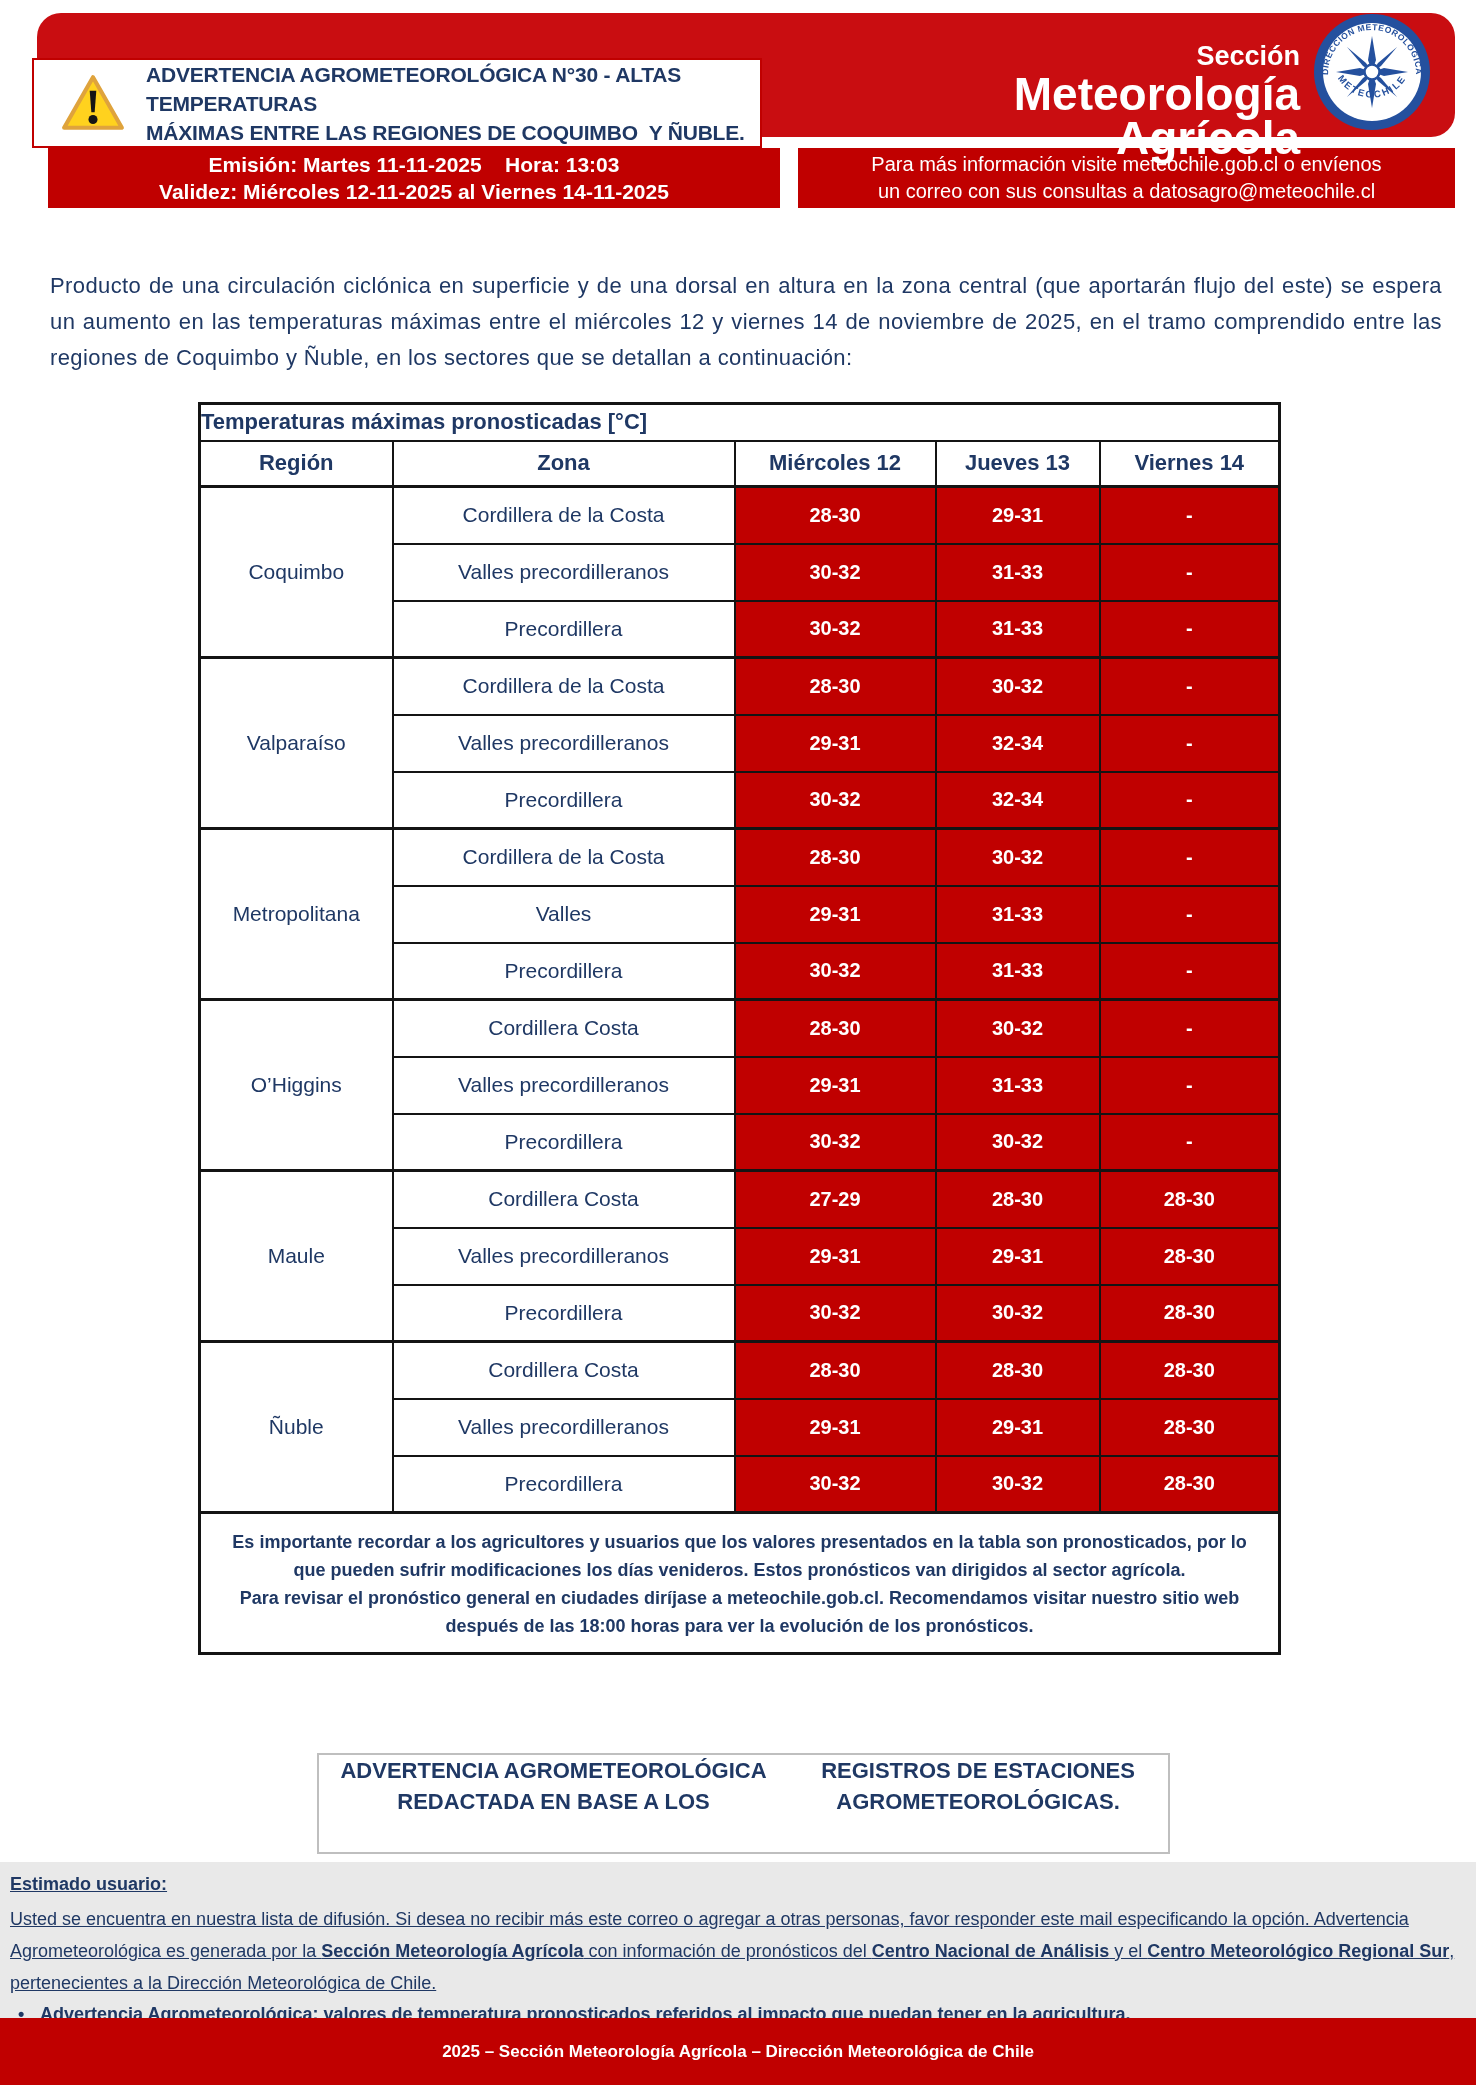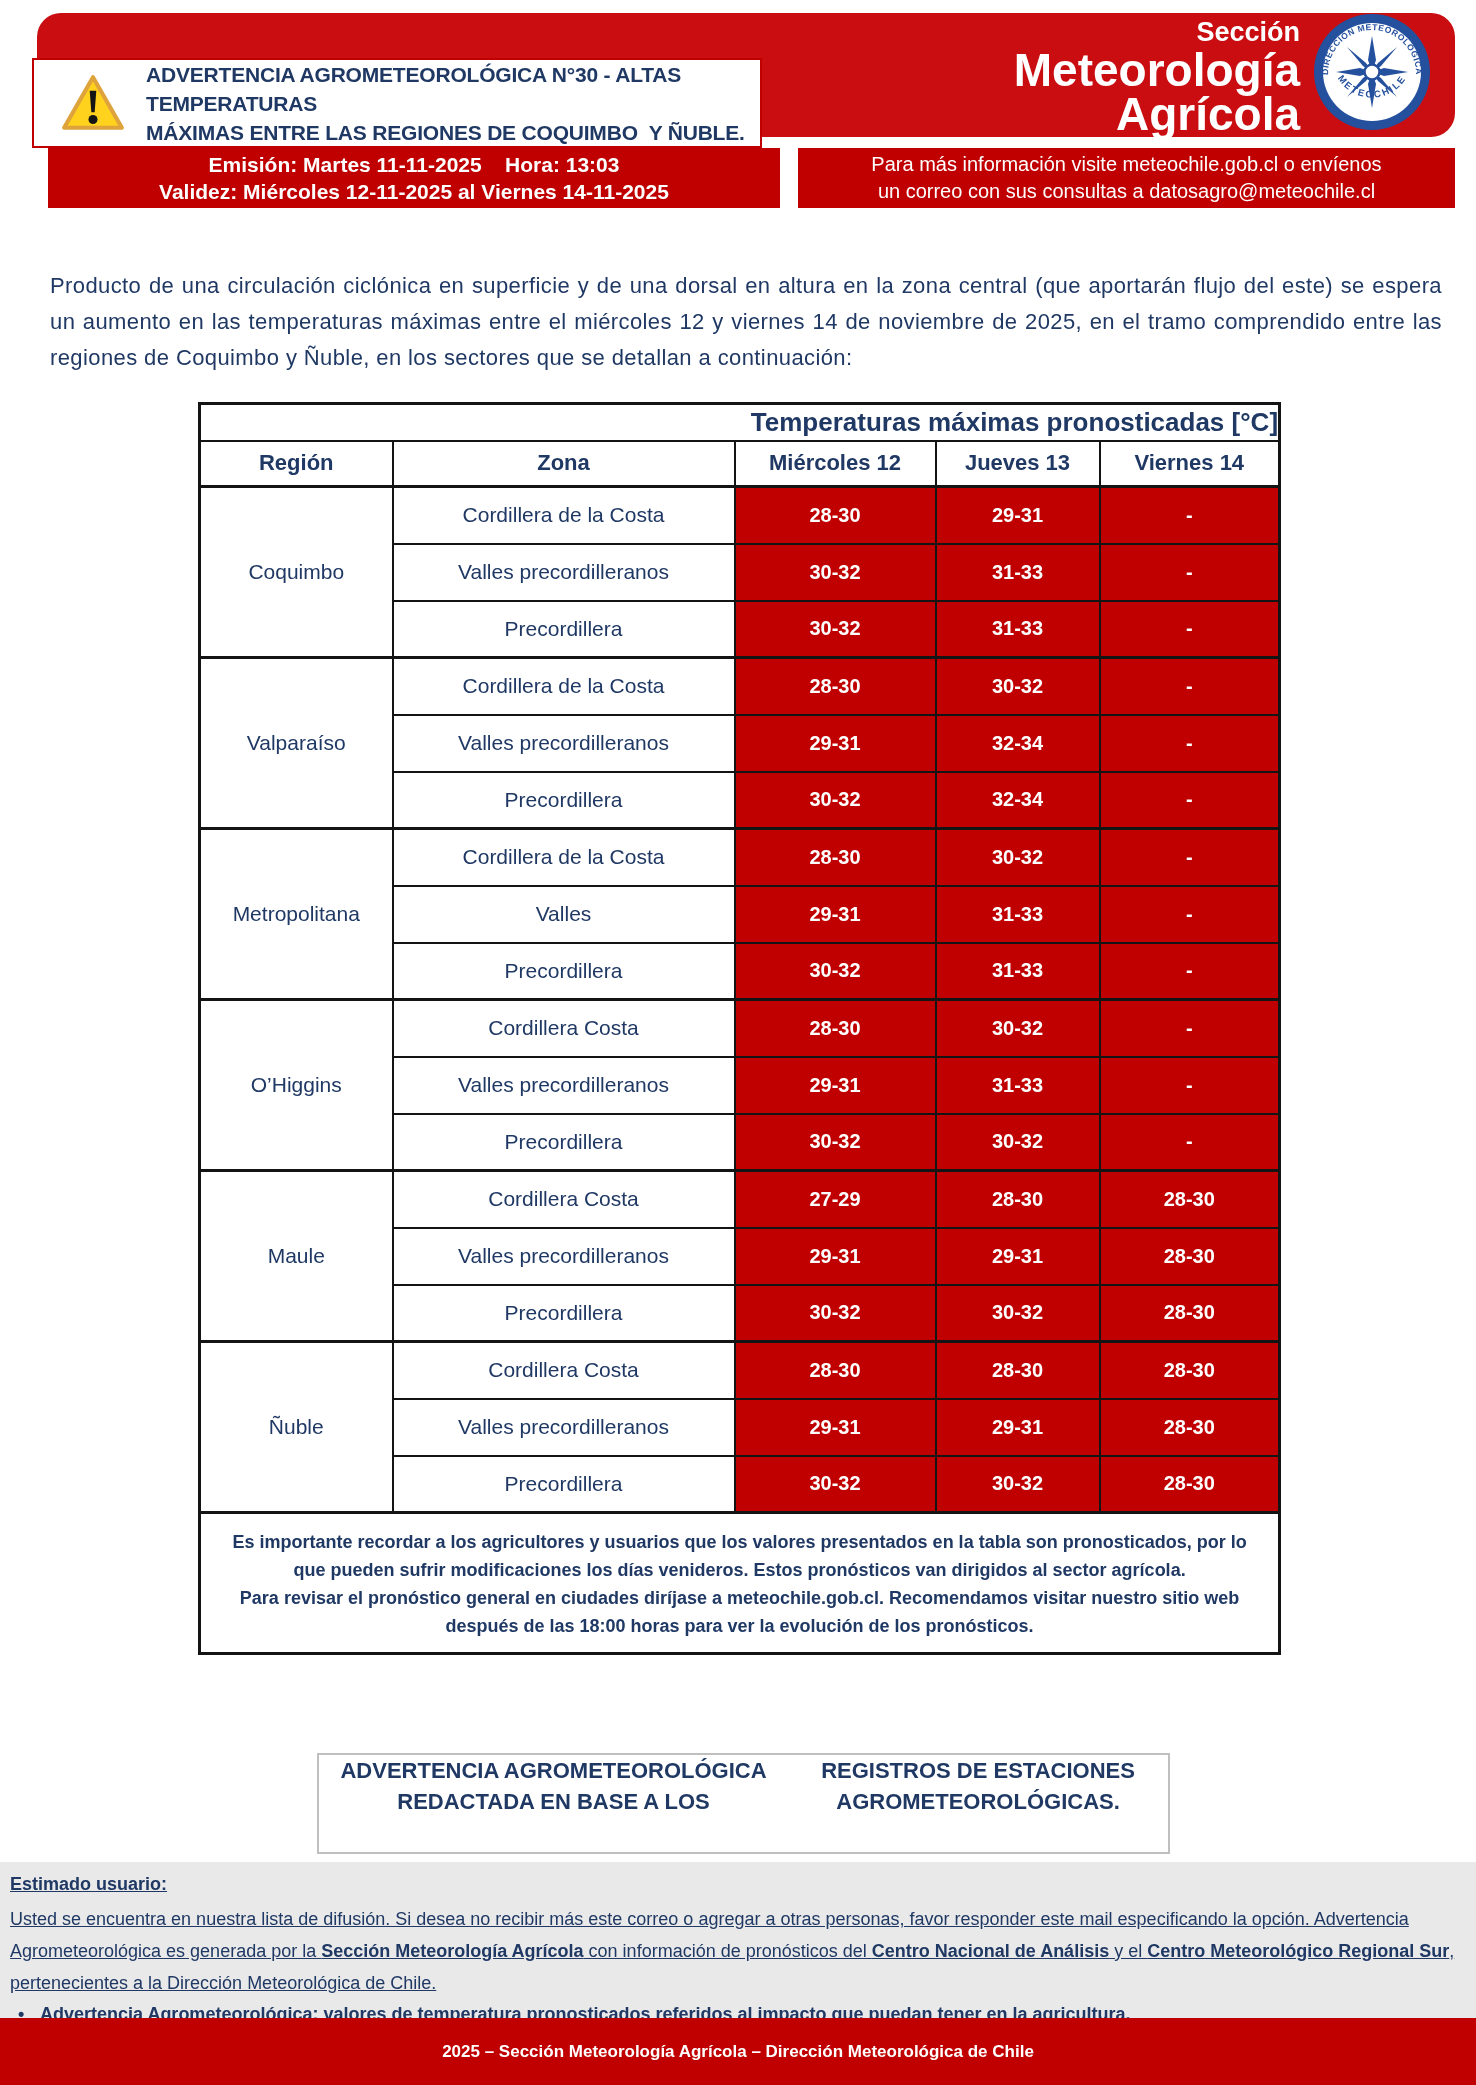--- a/index.html
+++ b/index.html
@@ -10,21 +10,21 @@
   
   .banner { position:absolute; left:37px; top:13px; width:1418px; height:124px;
             background:#C90D11; border-radius:24px; }
   .title-box { position:absolute; left:32px; top:50px; width:730px; height:90px;
                background:#fff; border:2px solid #C00000; display:flex; align-items:center; z-index:2;margin-top:8px; }
   .warn-svg { width:66px; height:60px; margin-left:26px; flex:0 0 auto; }
   .title-text { margin-left:20px; font-size:21px; font-weight:bold; line-height:29px;
                 letter-spacing:-0.2px; color:#1F3864; white-space:pre-wrap; }
   .logo-text { position:absolute; right:176px; top:17px; text-align:right; color:#fff;
                z-index:2; line-height:1; }
-  .logo-seccion { font-size:27px; font-weight:bold; line-height:30px; }
+  .logo-seccion { font-size:27px; font-weight:bold; line-height:30px;margin-top:24px; }
   .logo-name1 { font-size:46px; font-weight:bold; line-height:47px; }
   .logo-name2 { font-size:46px; font-weight:bold; line-height:40px; }
   .badge { position:absolute; left:1312px; top:12px; width:120px; height:120px; z-index:2; }
 
   .bar { position:absolute; top:148px; height:60px; background:#C00000; color:#fff;
          text-align:center; display:flex; flex-direction:column; justify-content:center; }
   .bar-left  { left:48px;  width:732px; font-size:21px; font-weight:bold; line-height:27px; white-space:pre-wrap; }
   .bar-right { left:798px; width:657px; font-size:20px; line-height:27px; }
 
   
@@ -32,21 +32,21 @@
                    font-size:23px; font-weight:bold; color:#1F3864; }
   .intro-par { position:absolute; left:50px; top:268px; width:1392px; font-size:22px;
                line-height:36px; letter-spacing:0.4px; text-align:justify; color:#1F3864; }
 
   
   .tbl-wrap { position:absolute; left:198px; top:402px; }
   table { border-collapse:collapse; table-layout:fixed; width:1080px; border:3px solid #141414;
           font-family:"Liberation Sans", sans-serif; }
   col.c-region{width:193px} col.c-zona{width:342px} col.c-d1{width:201px} col.c-d2{width:164px} col.c-d3{width:180px}
   th, td { border:2px solid #141414; }
-  .t-title { height:37px; font-size:26px; font-weight:bold; color:#1F3864; text-align:right; background:#fff; }
+  .t-title { height:37px; font-size:22px; font-weight:bold; color:#1F3864; text-align:left; background:#fff; }
   thead .colhead { height:46px; font-size:22px; font-weight:bold; color:#1F3864; text-align:center; background:#fff; }
   thead tr:last-child th { border-bottom:3px solid #141414; }
   tbody td { height:57px; text-align:center; vertical-align:middle; }
   tbody td.region { font-size:21px; color:#1F3864; background:#fff; }
   tbody td.zone   { font-size:21px; color:#1F3864; background:#fff; }
   tbody td.temp   { font-size:20px; font-weight:bold; color:#fff; background:#C00000; }
   tbody tr.group-start td { border-top:3px solid #141414; }
   tfoot td { border-top:3px solid #141414; background:#fff; padding:14px 18px 12px 18px; }
   .note { text-align:center; font-size:18px; font-weight:bold; color:#1F3864; line-height:28px; }
 

